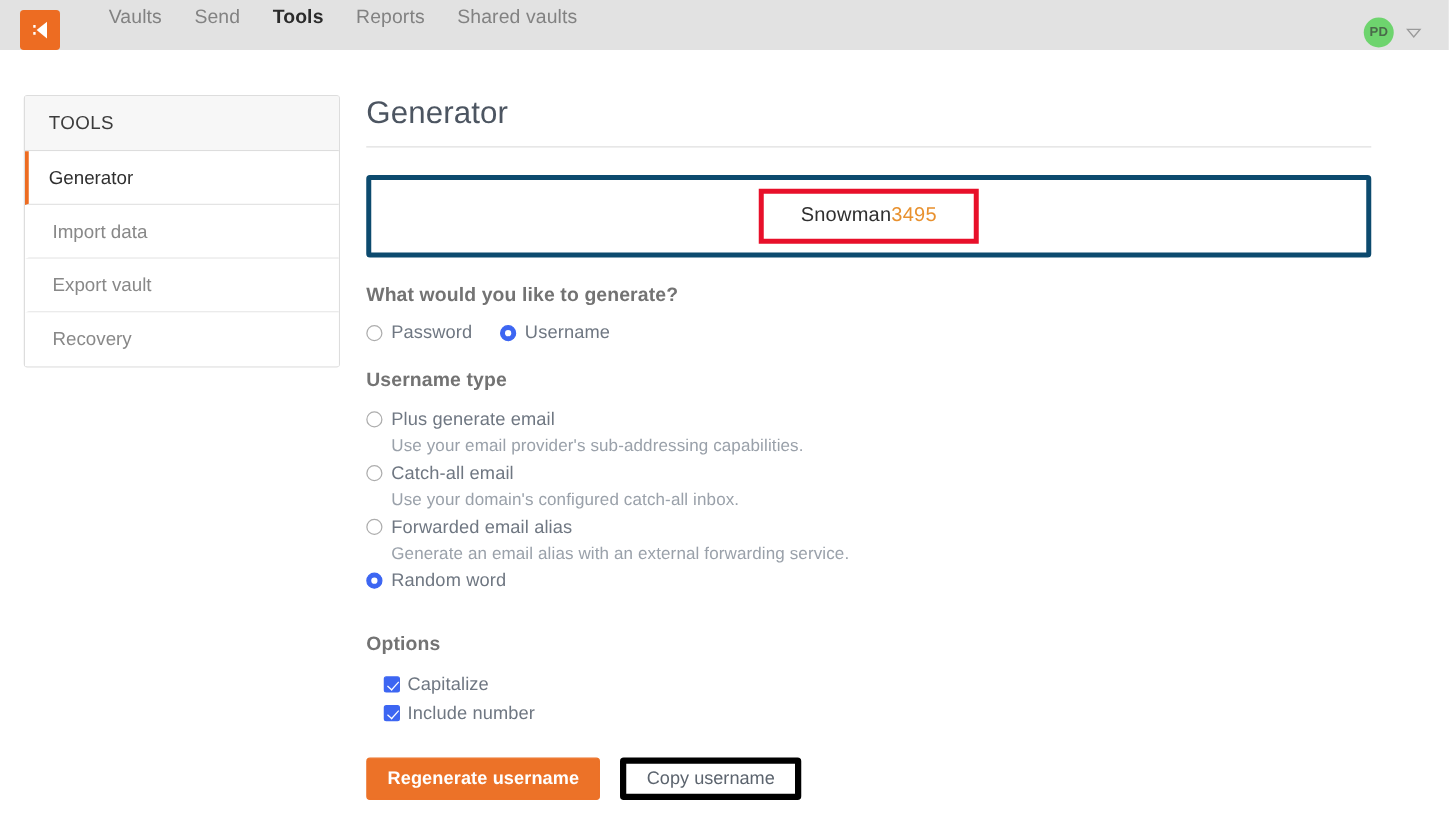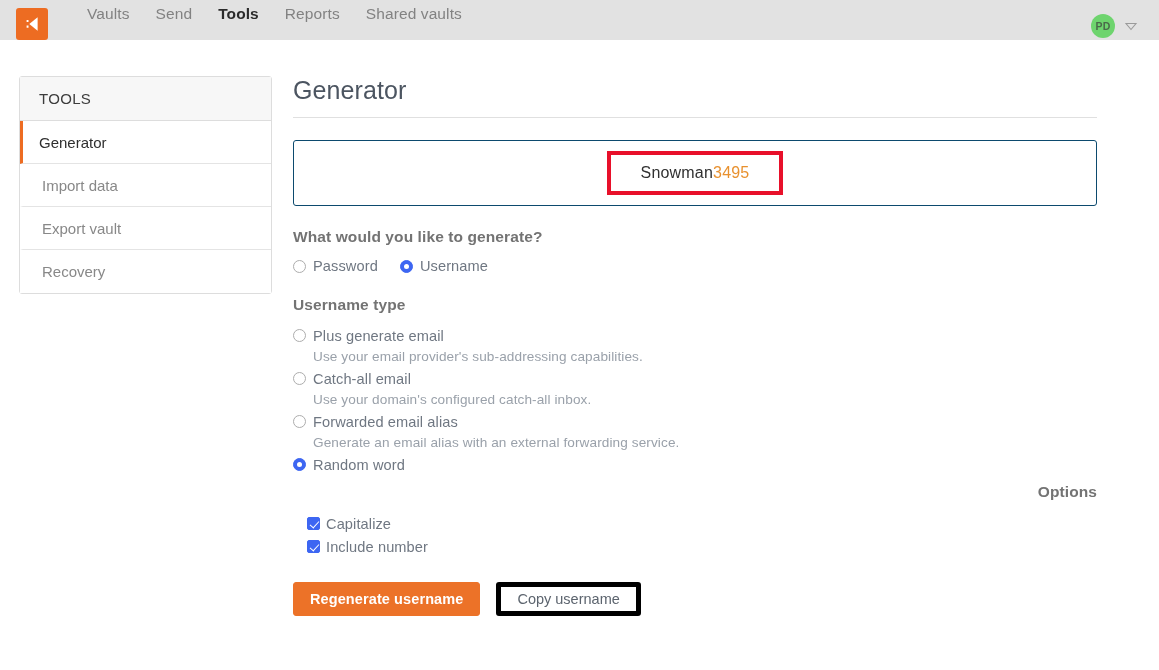--- a/index.html
+++ b/index.html
@@ -116,21 +116,21 @@
     margin: 0;
     padding-bottom: 12px;
     border-bottom: 1px solid #e0e0e0;
     letter-spacing: .1px;
   }
 
   
   .gen-box {
     margin-top: 22px;
     height: 66px;
-    border: 1px solid #0c4a6e;
+    border: 4px solid #0c4a6e;
     border-radius: 3px;
     display: flex; align-items: center; justify-content: center;
     position: relative;
   }
   .gen-highlight {
     border: 4px solid #e8102a;
     padding: 9px 30px;
     display: flex; align-items: center; justify-content: center;
   }
   .gen-value {
@@ -144,21 +144,21 @@
   
   .section-title {
     font-size: 15.5px;
     font-weight: 700;
     color: #737373;
     margin: 0;
     letter-spacing: .1px;
   }
   .block-generate { margin-top: 22px; }
   .block-type     { margin-top: 22px; }
-  .block-options  { margin-top: 8px; text-align: right; }
+  .block-options  { margin-top: 32px; }
 
   
   .radio-row-inline {
     display: flex; align-items: center;
     margin-top: 12px;
     gap: 22px;
   }
   .radio-item {
     display: flex; align-items: center;
     cursor: pointer;

